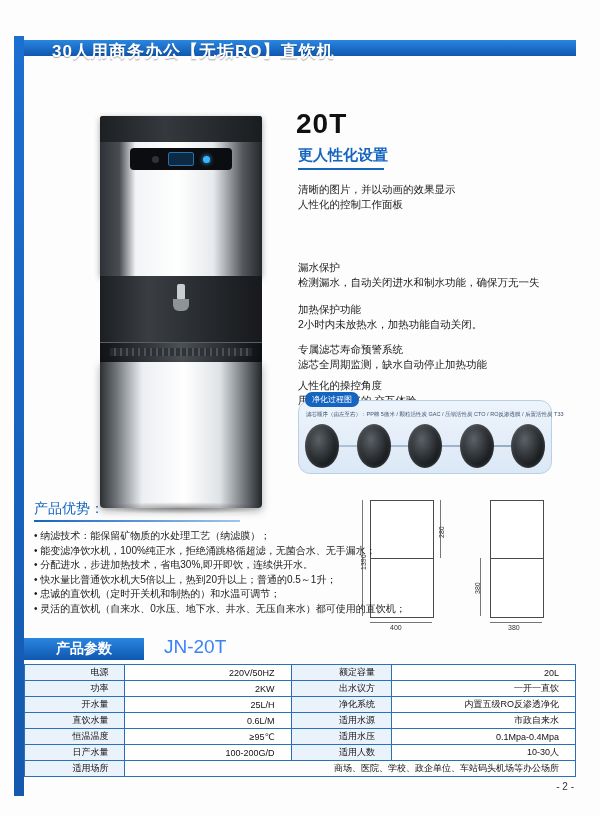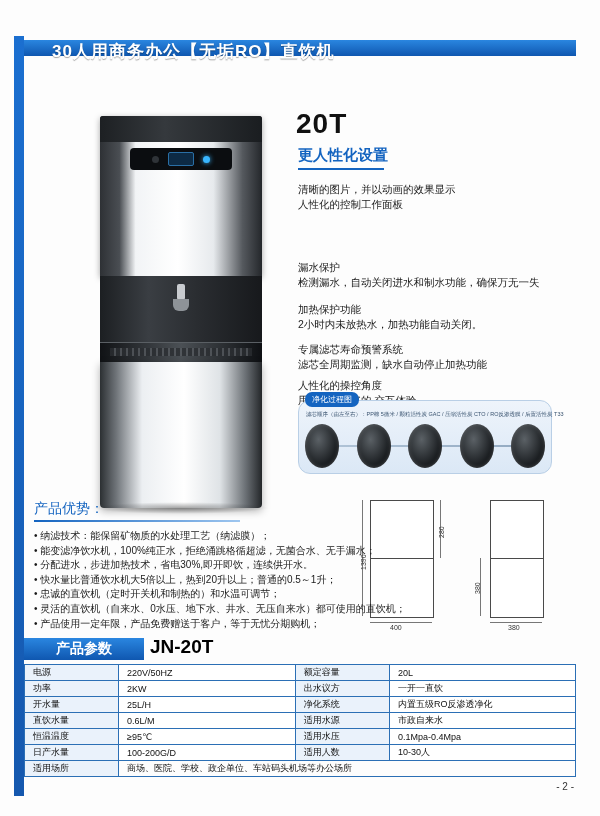--- a/index.html
+++ b/index.html
@@ -155,31 +155,31 @@
   }
   .adv-list div{margin-bottom:2px;white-space:nowrap;}
   
   .params-head{
     position:absolute;left:24px;top:638px;width:120px;height:22px;
     background:linear-gradient(180deg,#2a86e0,#0f57b0);
     color:#fff;font-size:14px;font-weight:bold;
     display:flex;align-items:center;justify-content:center;
   }
   .params-model{
-    position:absolute;left:150px;top:636px;
-    font-size:19px;font-weight:bold;color:#000000;
+    position:absolute;left:164px;top:636px;
+    font-size:19px;font-weight:normal;color:#3b82f6;
   }
   table.params{
     position:absolute;left:24px;top:664px;width:552px;
     border-collapse:collapse;
     font-size:9px;
   }
   table.params td{
     border:1px solid #2b6fb5;
-    height:15px;text-align:left;color:#111;padding:0 8px;
+    height:15px;text-align:right;color:#111;padding:0 16px;
     white-space:nowrap;
   }
   table.params td.lbl{
     background:#eaf2fb;width:88px;font-weight:normal;
   }
   table.params td.val{width:188px;background:#fff;margin-left:44px;}
   table.params td.full{width:auto;}
   .pagenum{
     position:absolute;right:26px;bottom:24px;font-size:10px;color:#333;
   }
@@ -270,21 +270,20 @@
 
   <div class="adv-title">产品优势：</div>
   <div class="adv-underline"></div>
   <div class="adv-list">
     <div>• 纳滤技术：能保留矿物质的水处理工艺（纳滤膜）；</div>
     <div>• 能变滤净饮水机，100%纯正水，拒绝涌跳格循超滤，无菌合水、无手漏水；</div>
     <div>• 分配进水，步进加热技术，省电30%,即开即饮，连续供开水。</div>
     <div>• 快水量比普通饮水机大5倍以上，热到20升以上；普通的0.5～1升；</div>
     <div>• 忠诚的直饮机（定时开关机和制热的）和水温可调节；</div>
     <div>• 灵活的直饮机（自来水、0水压、地下水、井水、无压自来水）都可使用的直饮机；</div>
-    <div>• 产品使用一定年限，产品免费赠送于客户，等于无忧分期购机；</div>
   </div>
 
   <div class="params-head">产品参数</div>
   <div class="params-model">JN-20T</div>
 
   <table class="params">
     <tbody>
         <tr>
       <td class="lbl">电源</td>
       <td class="val">220V/50HZ</td>

